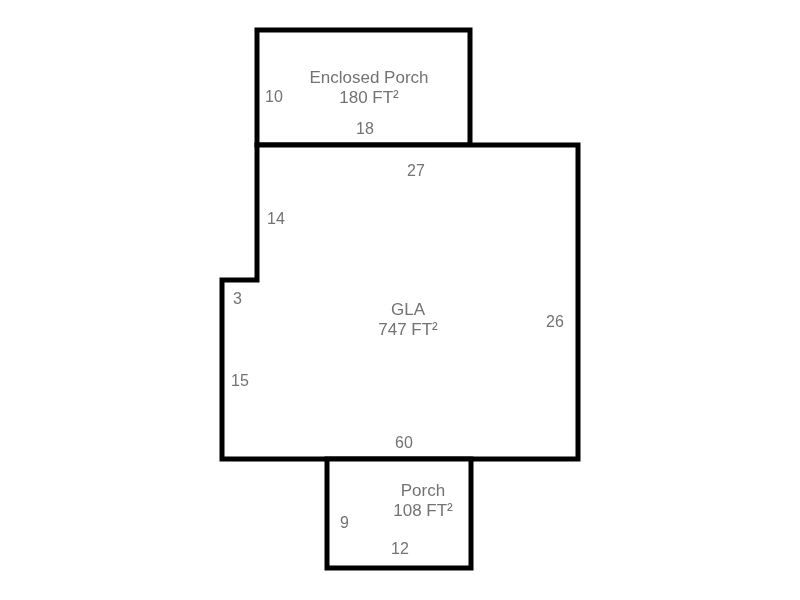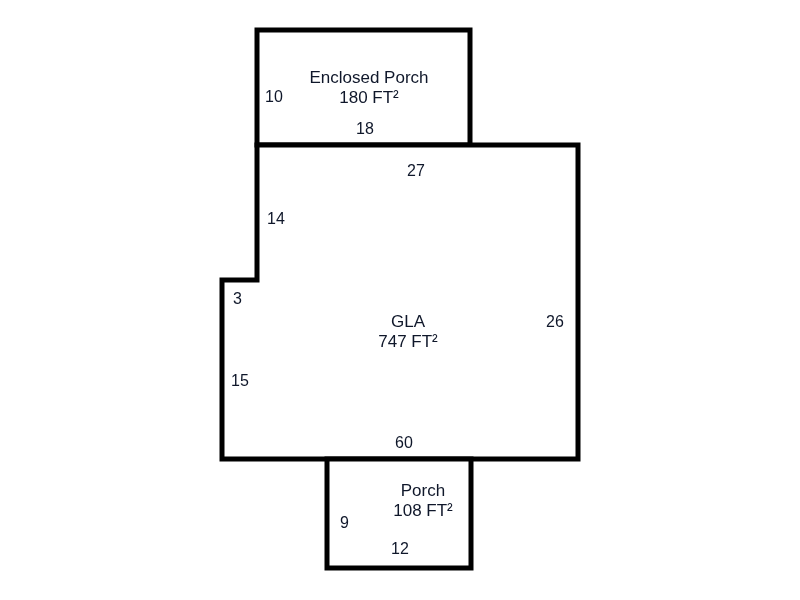--- a/index.html
+++ b/index.html
@@ -30,21 +30,21 @@
   }
   .wall-path {
     fill: #ffffff;
     stroke: #000000;
     stroke-width: 5;
     stroke-linejoin: miter;
     stroke-linecap: square;
   }
   .label {
     position: absolute;
-    color: #0f172a;
+    color: #737373;
     font-family: "Liberation Sans", sans-serif;
     white-space: nowrap;
     line-height: 1.15;
     -webkit-font-smoothing: antialiased;
   }
   .area-label {
     font-size: 17px;
     text-align: center;
     transform: translateX(-50%);
   }
@@ -90,21 +90,21 @@
   <div class="label dim-label dim-v" style="left:267px; top:210px;">14</div>
 
   <div class="label dim-label dim-v" style="left:233px; top:290px;">3</div>
 
   <div class="label dim-label dim-v" style="left:231px; top:372px;">15</div>
 
   <div class="label dim-label dim-v" style="left:546px; top:313px;">26</div>
 
   <div class="label dim-label dim-h" style="left:404px; top:434px;">60</div>
 
-  <div class="label area-label" style="left:408px; top:312px;">
+  <div class="label area-label" style="left:408px; top:300px;">
     <span class="area-name">GLA</span>
     <span class="area-value">747 FT²</span>
   </div>
 
   <div class="label area-label" style="left:399px; top:481px;margin-left:24px;">
     <span class="area-name">Porch</span>
     <span class="area-value">108 FT²</span>
   </div>
 
   <div class="label dim-label dim-v" style="left:340px; top:514px;">9</div>

